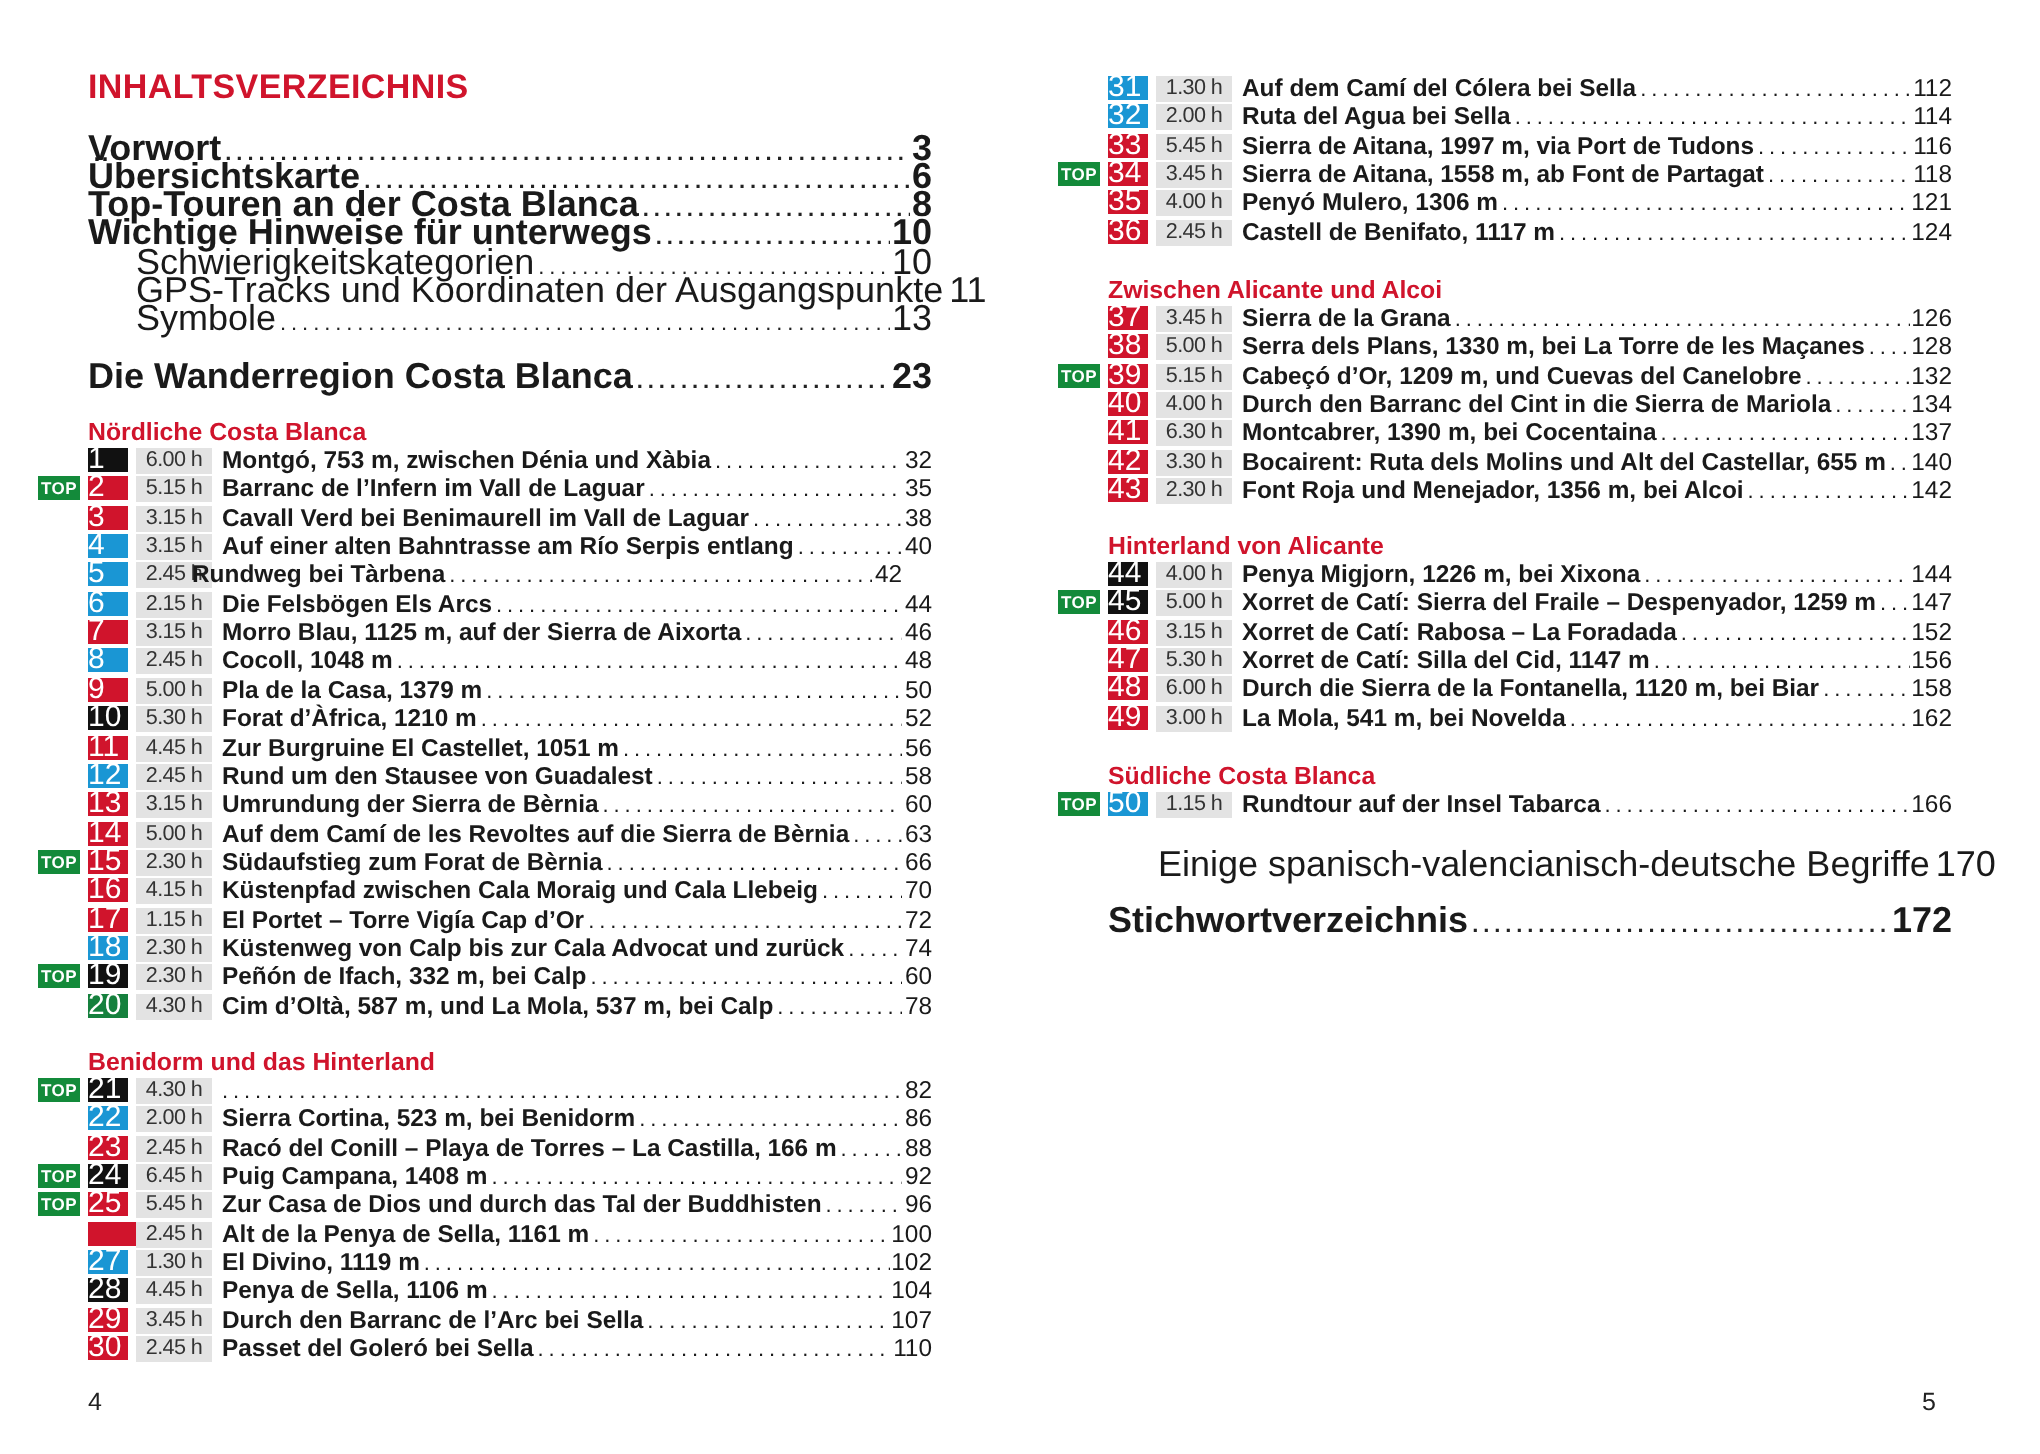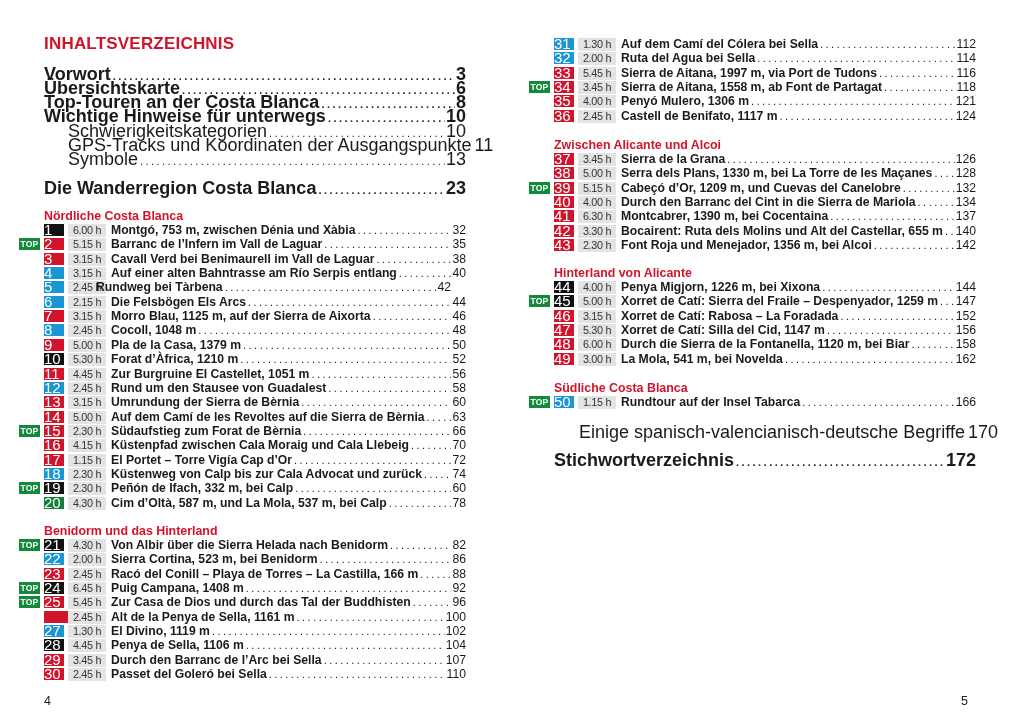--- a/index.html
+++ b/index.html
@@ -302,21 +302,20 @@
           <span class="dots"></span>
           <span class="pg">78</span>
         </span>
       </div>
       <div class="section-head" style="left: 44px; top: 524px;">Benidorm und das Hinterland</div>
       <div class="tour" style="left: 0px; top: 539px; width: 510px;">
         <span class="top-badge" style="left: 19px; top: 0px;">TOP</span>
         <span class="num" style="left: 44px; top: 0px; background: rgb(17, 17, 17);">21</span>
         <span class="time" style="left: 68px; top: 0px;">4.30 h</span>
         <span class="row" style="left: 111px; top: -1px; width: 355px;">
-          <span class="t">Von Albir über die Sierra Helada nach Benidorm</span>
           <span class="dots"></span>
           <span class="pg">82</span>
         </span>
       </div>
       <div class="tour" style="left: 0px; top: 553.35px; width: 510px;">
         <span class="num" style="left: 44px; top: 0px; background: rgb(26, 150, 212);">22</span>
         <span class="time" style="left: 68px; top: 0px;">2.00 h</span>
         <span class="row" style="left: 111px; top: -1px; width: 355px;">
           <span class="t">Sierra Cortina, 523 m, bei Benidorm</span>
           <span class="dots"></span>

